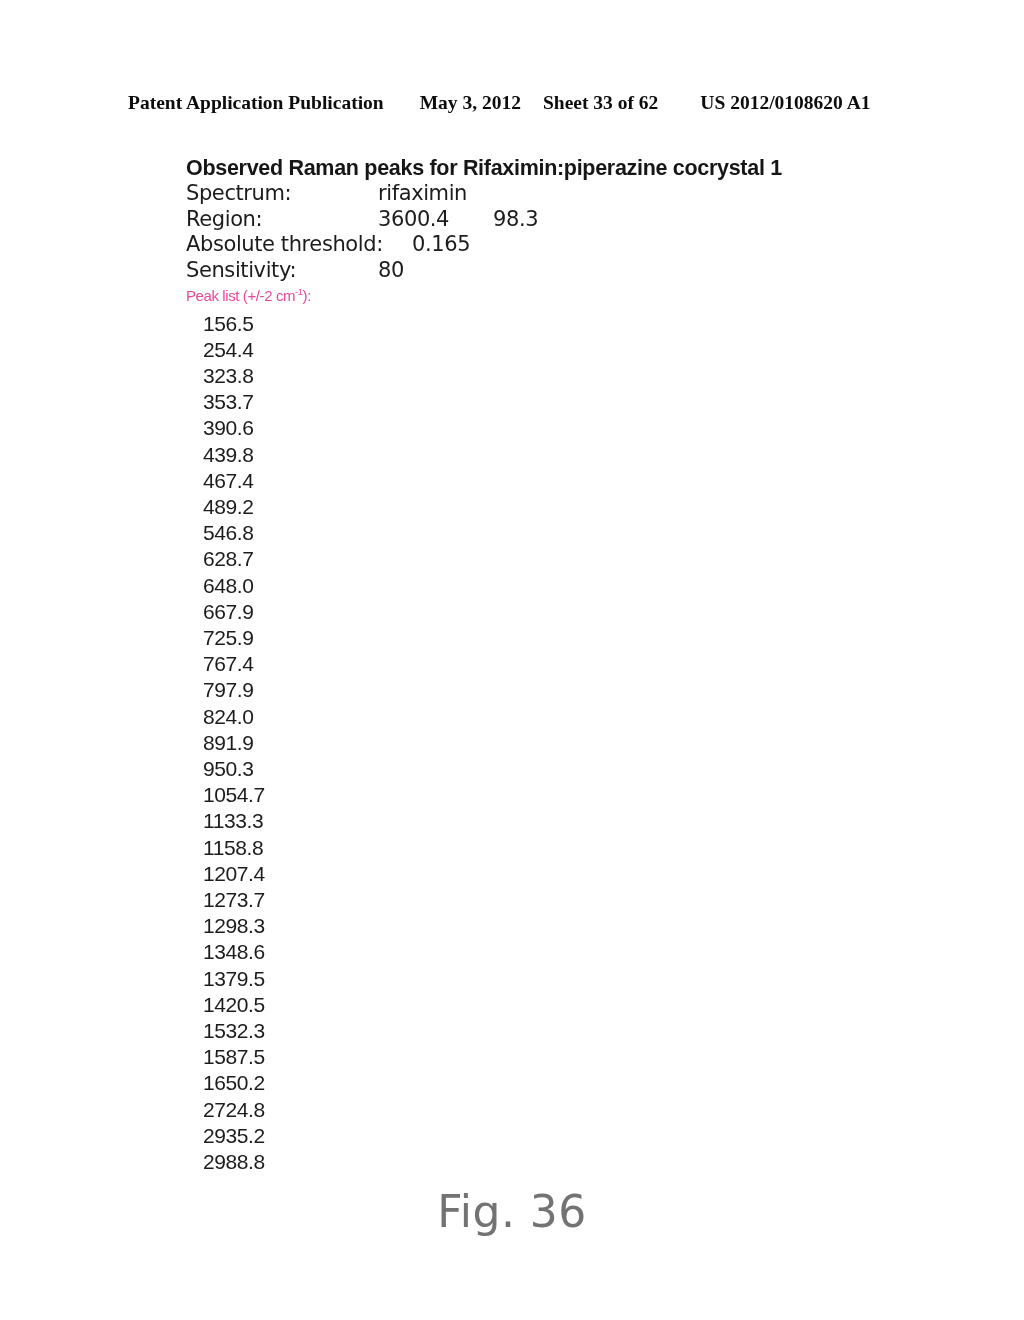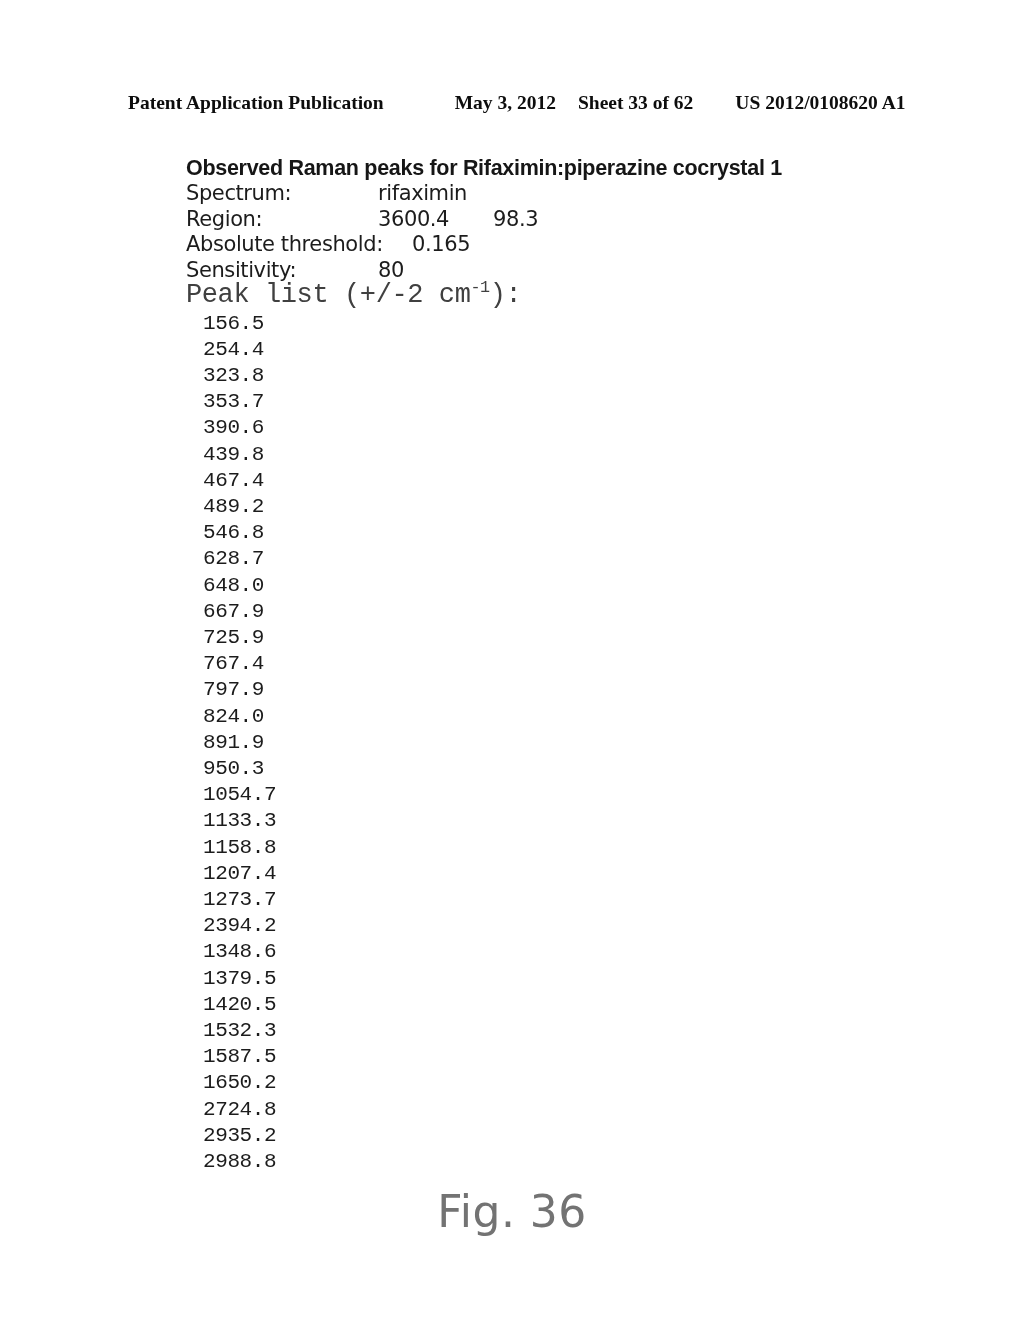--- a/index.html
+++ b/index.html
@@ -24,21 +24,21 @@
     width: 756px;
     display: flex;
     align-items: baseline;
     font-family: "Liberation Serif", serif;
     font-weight: bold;
     font-size: 19.5px;
     color: #0d0d0d;
     white-space: nowrap;
   }
   #patent-header .hdr-pub   { flex: 0 0 auto; }
-  #patent-header .hdr-date  { flex: 0 0 auto; margin-left: 71px; }
+  #patent-header .hdr-date  { flex: 0 0 auto; margin-left: 36px; }
   #patent-header .hdr-sheet { flex: 0 0 auto; margin-left: 22px; }
   #patent-header .hdr-num   { flex: 0 0 auto; margin-left: 42px; }
 
   
   #raman-report {
     position: absolute;
     top: 155px;
     left: 186px;
     width: 700px;
   }
@@ -68,40 +68,40 @@
 
   
   .meta-row.spectrum  .meta-value { margin-left: 0; width: auto; }
   .meta-row.spectrum  .meta-label { width: 192px; }
   .meta-row.region    .meta-label { width: 192px; }
   .meta-row.region    .meta-value2 { margin-left: 44px; }
   .meta-row.threshold .meta-label { width: 226px; }
   .meta-row.sensitivity .meta-label { width: 192px; }
 
   #peak-list-heading {
-    font-family: Liberation Mono, monospace;
-    font-size: 27px;
+    font-family: Liberation Sans, sans-serif;
+    font-size: 15px;
     line-height: 25.5px;
     letter-spacing: -0.4px;
-    color: #404040;
+    color: #ec4899;
     white-space: nowrap;
   }
   #peak-list-heading sup {
     font-size: 0.62em;
     vertical-align: super;
     line-height: 0;
   }
 
   #peak-list {
     list-style: none;
     margin: 2px 0 0 0;
     padding: 0 0 0 17px;
   }
   #peak-list li {
-    font-family: Liberation Mono, monospace;
+    font-family: Liberation Sans, sans-serif;
     font-size: 21px;
     line-height: 26.2px;
     letter-spacing: -0.4px;
     color: #1c1c1c;
     white-space: nowrap;
   }
 
   
   #figure-caption {
     position: absolute;
@@ -171,21 +171,21 @@
       <li>767.4</li>
       <li>797.9</li>
       <li>824.0</li>
       <li>891.9</li>
       <li>950.3</li>
       <li>1054.7</li>
       <li>1133.3</li>
       <li>1158.8</li>
       <li>1207.4</li>
       <li>1273.7</li>
-      <li>2394.2</li>
+      <li>1298.3</li>
       <li>1348.6</li>
       <li>1379.5</li>
       <li>1420.5</li>
       <li>1532.3</li>
       <li>1587.5</li>
       <li>1650.2</li>
       <li>2724.8</li>
       <li>2935.2</li>
       <li>2988.8</li>
     </ul>

